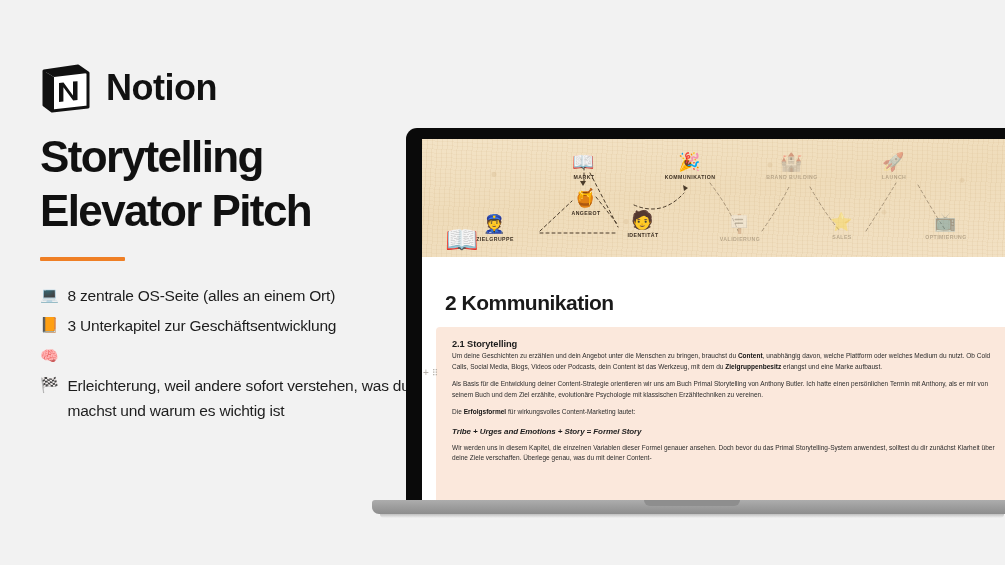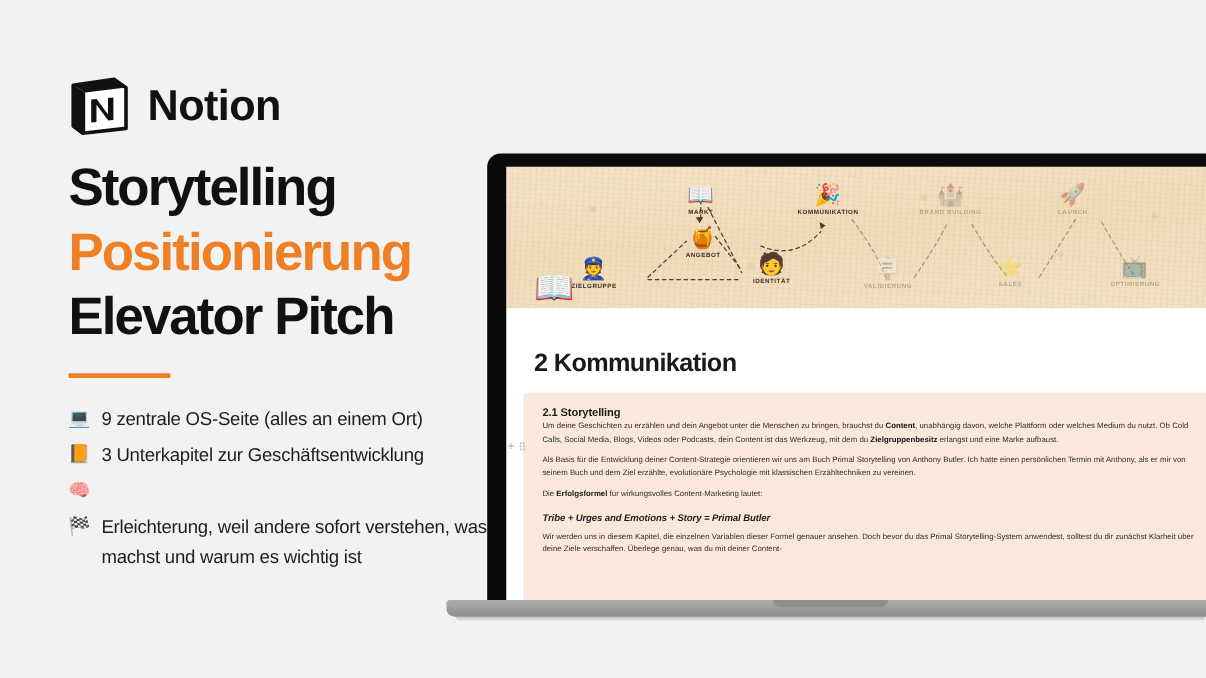--- a/index.html
+++ b/index.html
@@ -10,21 +10,21 @@
     font-family: "Liberation Sans", sans-serif;
   }
   #stage {
     position: relative;
     width: 1005px; height: 565px;
     background: #f2f2f2;
     overflow: hidden;
   }
 
   
-  .left-panel { position: absolute; left: 57px; top: 62px; width: 400px; }
+  .left-panel { position: absolute; left: 40px; top: 62px; width: 400px; }
 
   .brand { display: flex; align-items: center; gap: 14px; }
   .brand-logo { width: 52px; height: 52px; position: relative; flex: none; }
   .brand-name {
     font-size: 36px; font-weight: bold; color: #111;
     letter-spacing: -0.5px; line-height: 1;
   }
 
   .headline { margin-top: 16px; }
   .headline-line {
@@ -177,30 +177,29 @@
           <path d="M4 9 L38 4 L48 11 L14 15 Z" fill="#111"></path>
           <path d="M4 9 L14 15 L14 49 L4 43 Z" fill="#111"></path>
           <path d="M19 40 L19 21 L23.5 20.6 L33 33.5 L33 19.6 L37.5 19.2 L37.5 38 L33.2 38.4 L23.4 25.2 L23.4 39.6 Z" fill="#111"></path>
         </svg>
       </span>
       <span class="brand-name">Notion</span>
     </div>
 
     <div class="headline">
       <div class="headline-line">Storytelling</div>
-      <div class="headline-line accent">Positionierung</div>
       <div class="headline-line">Elevator Pitch</div>
     </div>
 
     <div class="divider"></div>
 
     <div class="bullets">
       <div class="bullet">
         <span class="bullet-icon">💻</span>
-        <span class="bullet-text">9 zentrale OS-Seite (alles an einem Ort)</span>
+        <span class="bullet-text">8 zentrale OS-Seite (alles an einem Ort)</span>
       </div>
       <div class="bullet">
         <span class="bullet-icon">📙</span>
         <span class="bullet-text">3 Unterkapitel zur Geschäftsentwicklung</span>
       </div>
       <div class="bullet">
         <span class="bullet-icon">🧠</span>
       </div>
       <div class="bullet">
         <span class="bullet-icon">🏁</span>
@@ -292,21 +291,21 @@
             </div>
 
             <h4>2.1 Storytelling</h4>
 
             <p><span>Um deine Geschichten zu erzählen und dein Angebot unter die Menschen zu bringen, brauchst du </span><b>Content</b><span>, unabhängig davon, welche Plattform oder welches Medium du nutzt. Ob Cold Calls, Social Media, Blogs, Videos oder Podcasts, dein Content ist das Werkzeug, mit dem du </span><b>Zielgruppenbesitz</b><span> erlangst und eine Marke aufbaust.</span></p>
 
             <p>Als Basis für die Entwicklung deiner Content-Strategie orientieren wir uns am Buch Primal Storytelling von Anthony Butler. Ich hatte einen persönlichen Termin mit Anthony, als er mir von seinem Buch und dem Ziel erzählte, evolutionäre Psychologie mit klassischen Erzähltechniken zu vereinen.</p>
 
             <p><span>Die </span><b>Erfolgsformel</b><span> für wirkungsvolles Content-Marketing lautet:</span></p>
 
-            <div class="formula">Tribe + Urges and Emotions + Story = Primal Butler</div>
+            <div class="formula">Tribe + Urges and Emotions + Story = Formel Story</div>
 
             <p>Wir werden uns in diesem Kapitel, die einzelnen Variablen dieser Formel genauer ansehen. Doch bevor du das Primal Storytelling-System anwendest, solltest du dir zunächst Klarheit über deine Ziele verschaffen. Überlege genau, was du mit deiner Content-</p>
           </div>
         </div>
 
       </div>
     </div>
     <div class="laptop-base">
       <div class="laptop-notch"></div>
     </div>

